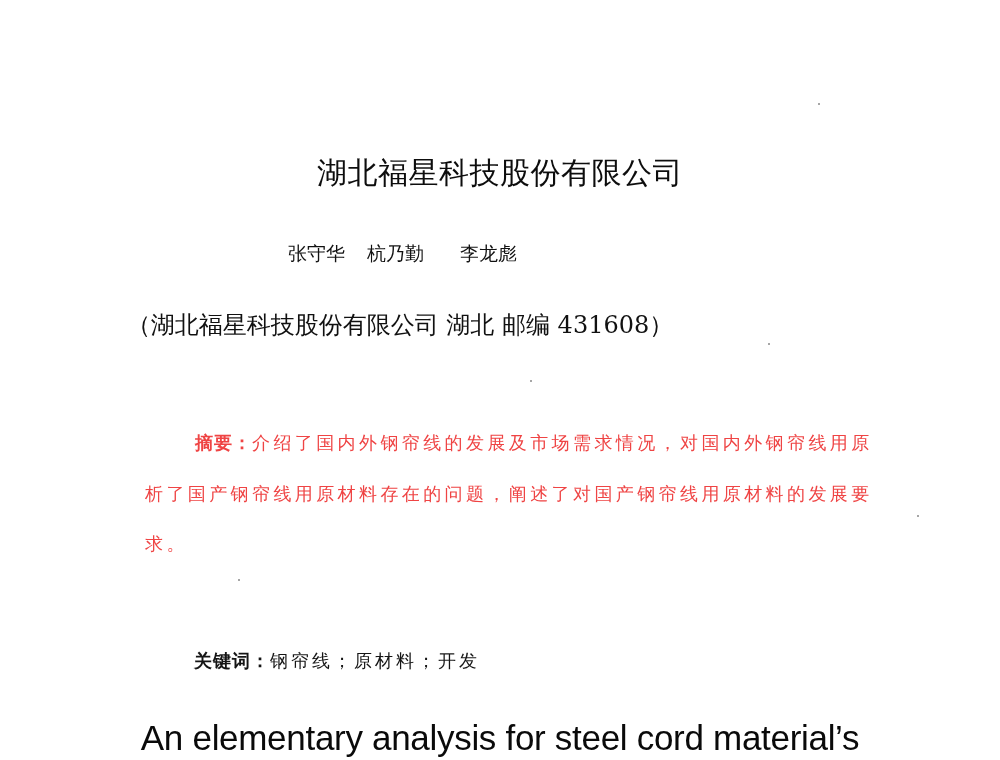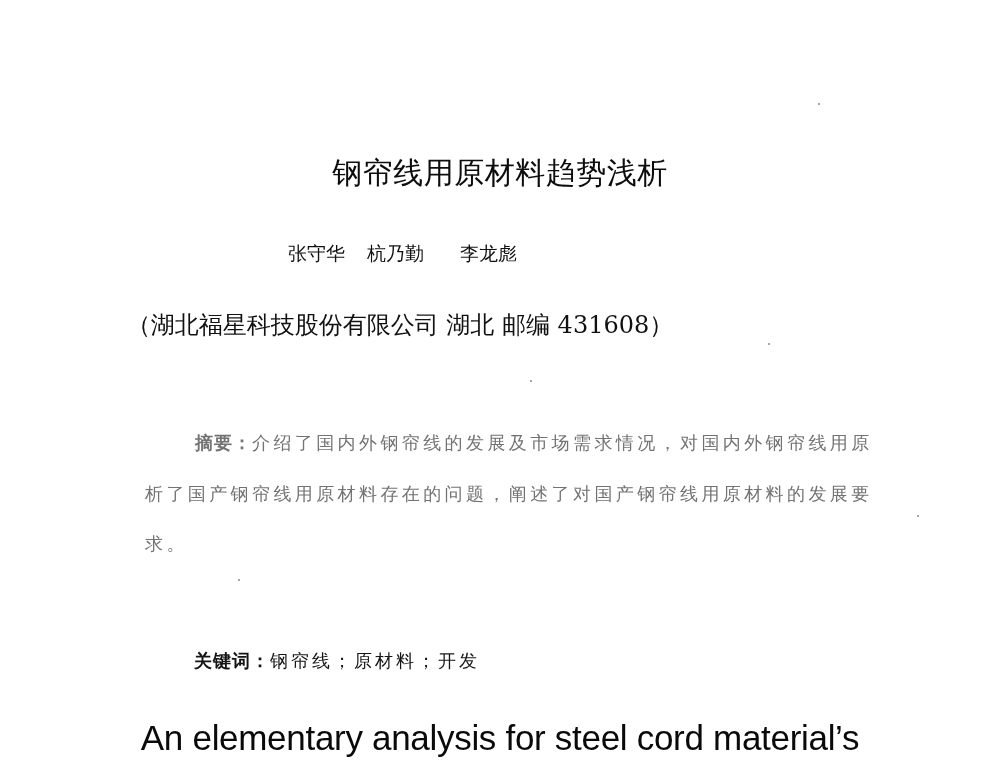--- a/index.html
+++ b/index.html
@@ -54,21 +54,21 @@
     line-height: 26px;
     color: #111;
   }
   .abstract {
     position: absolute;
     left: 145px;
     width: 702px;
     top: 418px;
     font-size: 18px;
     line-height: 50.5px;
-    color: #737373;
+    color: #ef4444;
     text-align: justify;
     text-align-last: left;
   }
   .abstract .line {
     display: block;
     white-space: nowrap;
     letter-spacing: 3.4px;
   }
   .abstract .first { padding-left: 50px; }
   .bold-label {
@@ -103,21 +103,21 @@
     width: 2px; height: 2px;
     background: #888;
     border-radius: 1px;
   }
 </style>
 </head>
 <body>
 
 <div class="page">
 
-  <div class="title">钢帘线用原材料趋势浅析</div>
+  <div class="title">湖北福星科技股份有限公司</div>
 
   <div class="authors">
     <span class="a1">张守华</span>
     <span class="a2">杭乃勤</span>
     <span>李龙彪</span>
   </div>
 
   <div class="affil">（湖北福星科技股份有限公司 湖北  邮编 431608）</div>
 
   <div class="abstract">

